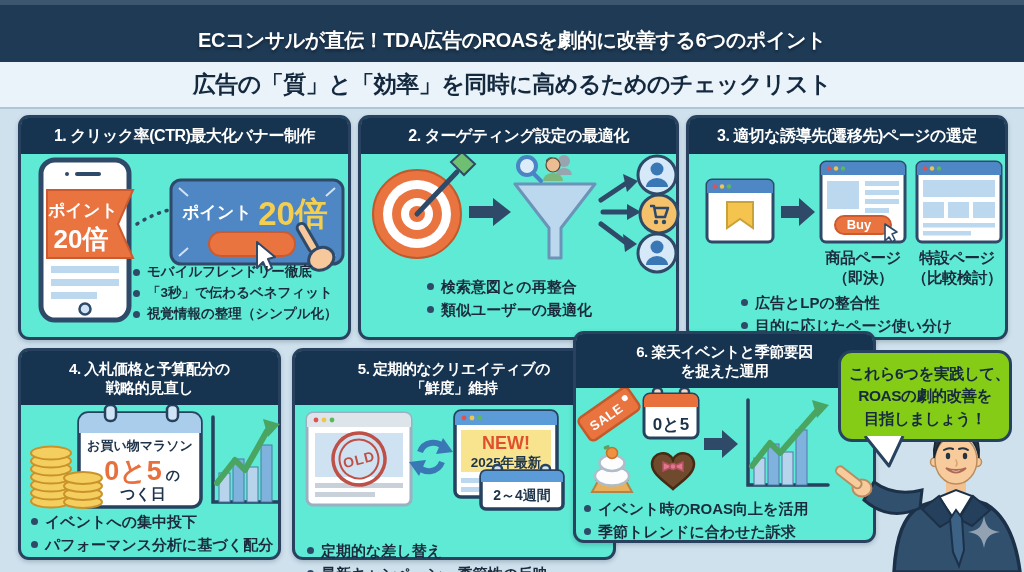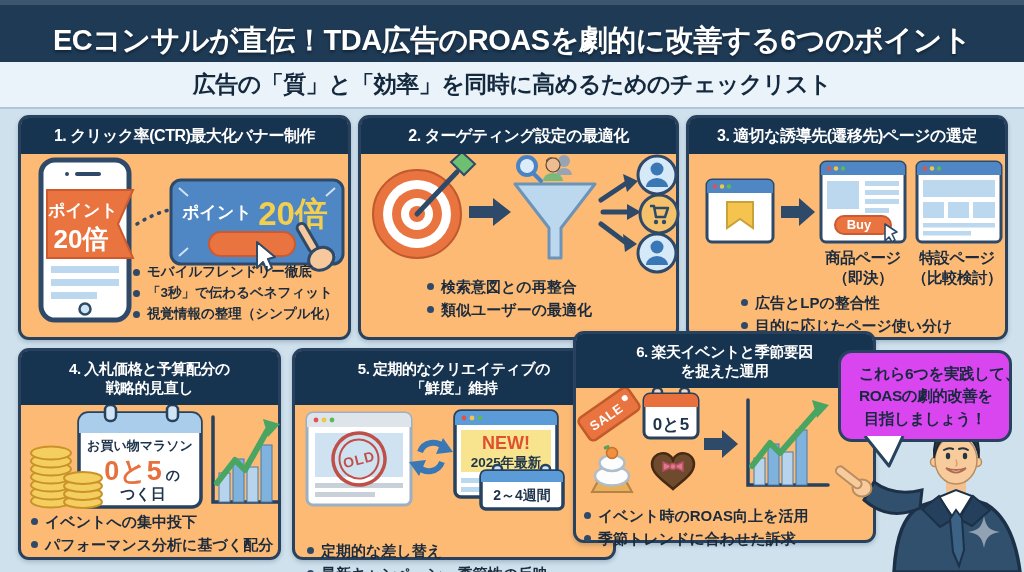--- a/index.html
+++ b/index.html
@@ -2,48 +2,48 @@
 <html><head>
 <meta charset="utf-8">
 <style>
   * { margin:0; padding:0; box-sizing:border-box; }
   body { font-family: "Liberation Sans", "DejaVu Sans", sans-serif; }
   .stage { position:relative; width:1024px; height:572px; background:#cfe1ed; overflow:hidden; }
 
   
   .hdr { position:absolute; left:0; top:0; width:1024px; height:62px; background:#1e3a55;
          border-top:5px solid #3c5670; display:flex; align-items:center; justify-content:center; }
-  .hdr-title { color:#ffffff; font-size:29px; font-weight:bold; letter-spacing:-0.5px;
+  .hdr-title { color:#ffffff; font-size:20px; font-weight:bold; letter-spacing:-0.5px;
                text-shadow:0 2px 3px rgba(0,0,0,.4); white-space:nowrap;margin-top:14px; }
   .sub { position:absolute; left:0; top:62px; width:1024px; height:47px; background:#eaf3f9;
          border-bottom:2px solid #aec6d8; display:flex; align-items:center; justify-content:center; }
   .sub-title { color:#14283e; font-size:23px; font-weight:bold; letter-spacing:-0.5px; white-space:nowrap; }
 
   
-  .card { position:absolute; background:#fdba74; border:3px solid #27415e; border-radius:11px;
+  .card { position:absolute; background:#5eead4; border:3px solid #27415e; border-radius:11px;
           box-shadow:0 2px 4px rgba(30,58,85,.25); }
   .chd { background:#16334f; color:#fff; font-weight:bold; text-align:center;
          border-radius:7px 7px 0 0; display:flex; flex-direction:column; align-items:center; justify-content:center; }
   .row1 .chd { height:36px; font-size:16px; letter-spacing:-0.5px; }
   .row2 .chd { height:54px; font-size:15px; line-height:1.3; letter-spacing:-0.5px; }
   .cbody { position:relative; width:100%; }
   .cbody svg { position:absolute; left:0; top:0; }
 
   .bullets { position:absolute; list-style:none; }
   .bullets li { display:flex; align-items:flex-start; color:#1b2b3d; font-weight:bold; }
   .bullets .dot { flex:0 0 auto; width:7px; height:7px; border-radius:50%; background:#2e4a68; margin:7px 7px 0 0; }
   .b15 li { font-size:15px; line-height:1.5; }
   .b14 li { font-size:13.5px; line-height:1.55; }
 
   .c3-cap { position:absolute; text-align:center; color:#1b2b3d; font-weight:bold;
             font-size:15.5px; line-height:1.3; letter-spacing:-0.5px; }
 
   
-  .bubble { position:absolute; left:838px; top:350px; width:174px; background:#d946ef;
-            border:3px solid #26425f; border-radius:14px; padding:10px 18px 9px; z-index:6; }
+  .bubble { position:absolute; left:838px; top:350px; width:174px; background:#84cc16;
+            border:3px solid #26425f; border-radius:14px; padding:10px 8px 9px; z-index:6; }
   .bubble-line { text-align:center; color:#16293f; font-size:15.5px; font-weight:bold; line-height:1.45;
                  letter-spacing:-0.5px; white-space:nowrap; }
   .tail { position:absolute; left:22px; bottom:-29px; width:44px; height:32px; }
 
   .man { position:absolute; left:832px; top:424px; width:192px; height:148px; z-index:5; }
 
   svg text { font-family:"Liberation Sans","DejaVu Sans",sans-serif; }
 </style>
 </head>
 <body>
@@ -400,21 +400,21 @@
         <g>
           <path d="M172,12 V97 H252" fill="none" stroke="#26425f" stroke-width="3.5" stroke-linecap="round"></path>
           <rect x="178" y="70" width="11" height="27" fill="#b7d4ec" stroke="#4a7aa8"></rect>
           <rect x="192" y="56" width="11" height="41" fill="#7fb3dd" stroke="#4a7aa8"></rect>
           <rect x="206" y="64" width="11" height="33" fill="#b7d4ec" stroke="#4a7aa8"></rect>
           <rect x="220" y="42" width="11" height="55" fill="#7fb3dd" stroke="#4a7aa8"></rect>
           <polyline points="176,78 194,55 204,65 240,24" fill="none" stroke="#4aa562" stroke-width="6" stroke-linecap="round" stroke-linejoin="round"></polyline>
           <polygon points="236,12 253,17 241,30" fill="#4aa562"></polygon>
         </g>
       </svg>
-      <ul class="bullets b15" style="left:8px; top:110px; width:244px;margin-top:7px;">
+      <ul class="bullets b15" style="left:8px; top:110px; width:244px;">
         <li>
             <span class="dot"></span>
             <span>イベント時のROAS向上を活用</span>
           </li>
         <li>
             <span class="dot"></span>
             <span>季節トレンドに合わせた訴求</span>
           </li>
       </ul>
     </div>

